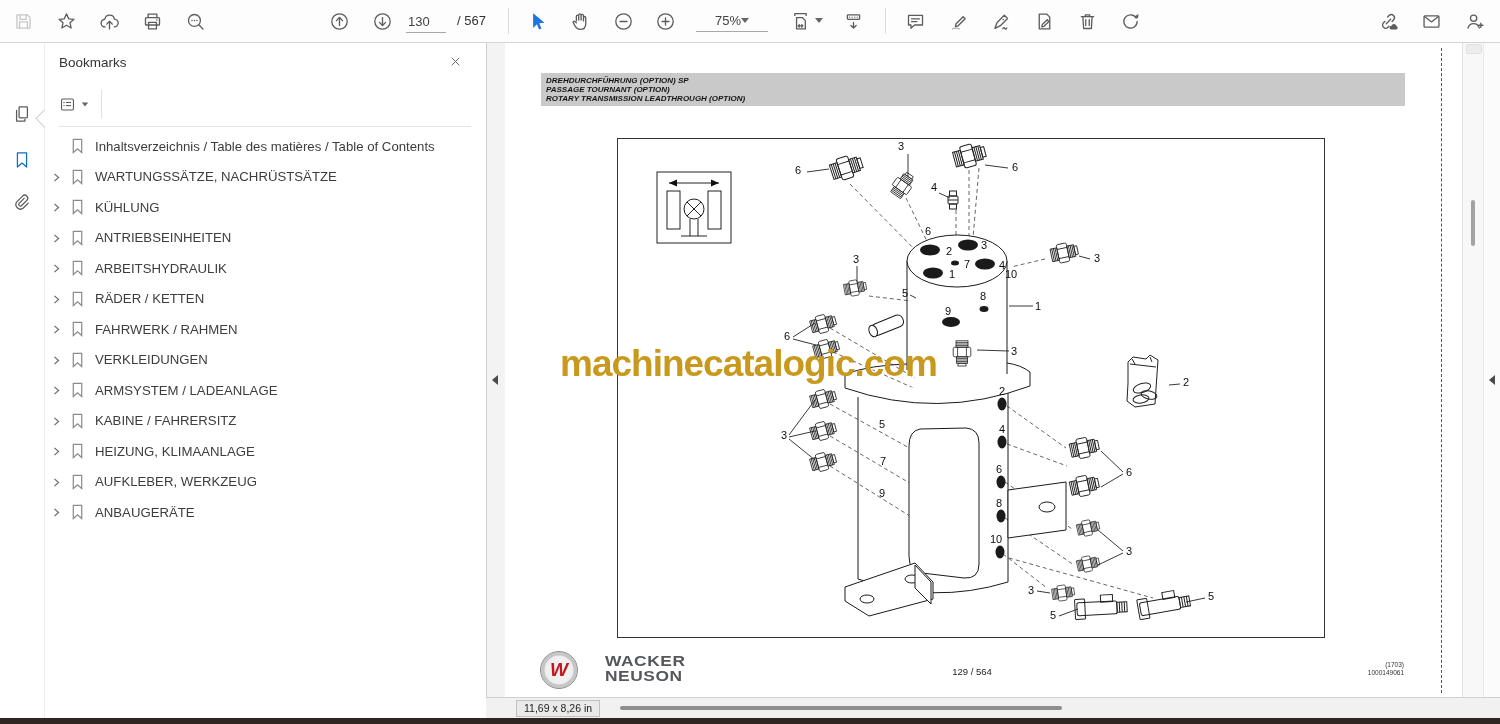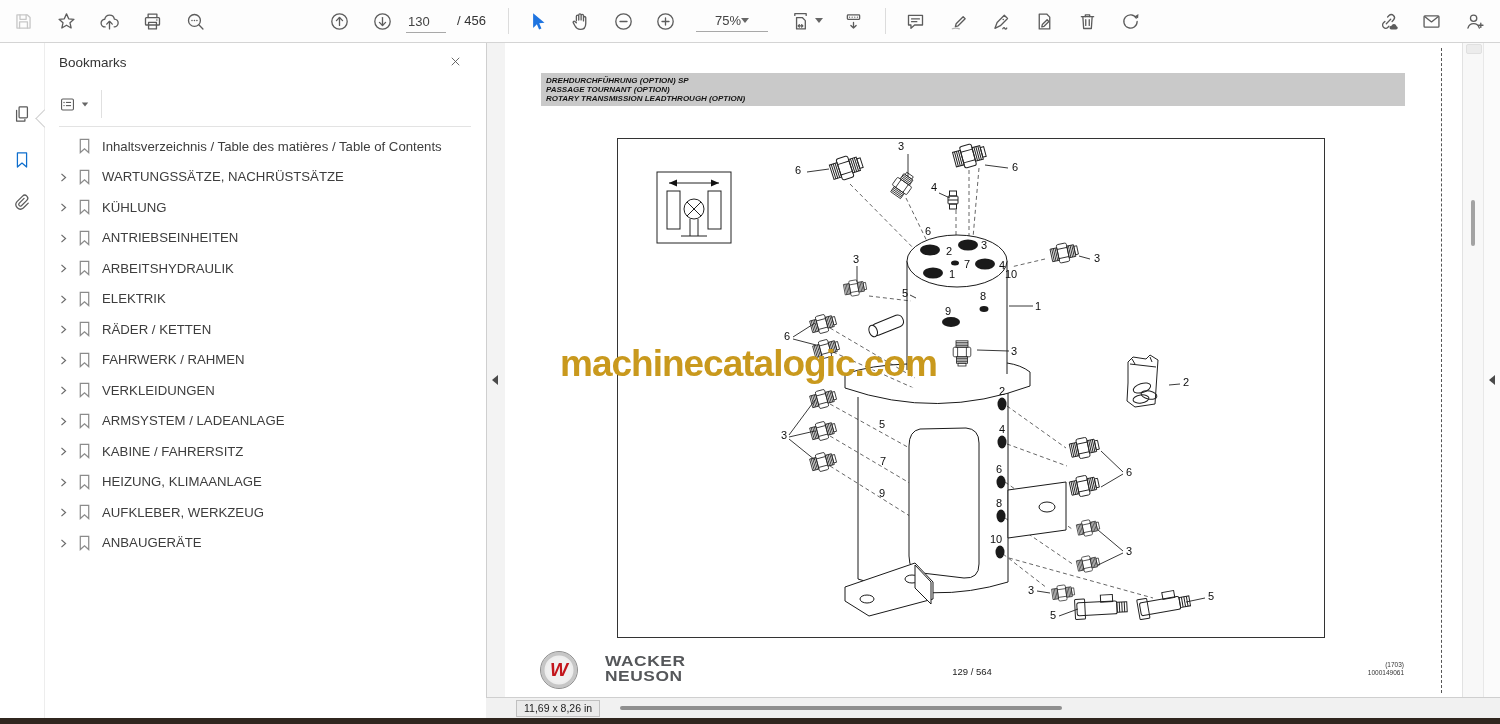--- a/index.html
+++ b/index.html
@@ -31,21 +31,21 @@
   .panel-close{position:absolute;left:404px;top:12px;width:18px;height:18px;color:#555;}
   .panel-close svg{width:15px;height:15px;}
   .panel-close svg path{fill:none;stroke:currentColor;stroke-width:1.4;}
   .opt-btn{position:absolute;left:14px;top:50px;width:34px;height:24px;display:flex;align-items:center;gap:4px;color:#5c5c5c;}
   .opt-btn svg{width:19px;height:19px;}
   .opt-btn svg rect,.opt-btn svg path{fill:none;stroke:currentColor;stroke-width:1.4;}
   .opt-btn svg .f{fill:currentColor;stroke:none;}
   .opt-div{position:absolute;left:57px;top:48px;width:1px;height:28px;background:#e0e0e0;}
   .hrule{position:absolute;left:15px;top:84px;width:412px;height:1px;background:#e3e3e3;}
   .bm-list{position:absolute;left:0;top:89px;width:442px;bottom:0;}
-  .bm-row{height:30.5px;display:flex;align-items:center;padding-left:13px;cursor:default;}
+  .bm-row{height:30.5px;display:flex;align-items:center;padding-left:6px;cursor:default;}
   .bm-chev{width:20px;height:14px;flex:0 0 20px;}
   .bm-chev svg{width:13px;height:13px;}
   .bm-flag{width:16px;flex:0 0 16px;margin-right:9px;height:16px;}
   .bm-flag svg{width:15px;height:16px;}
   .bm-label{font-size:13.2px;color:#3d3d3d;white-space:nowrap;}
   
   .collapse-left{position:absolute;left:486px;top:42px;width:19px;height:655px;background:#f3f3f3;z-index:18;}
   .arr-left{position:absolute;width:0;height:0;border-top:5px solid transparent;border-bottom:5px solid transparent;border-right:6px solid #4a4a4a;}
   .vscroll{position:absolute;left:1462px;top:42px;width:21px;height:655px;background:#f8f8f8;border-left:1px solid #e2e2e2;z-index:18;}
   .vtop{position:absolute;left:3px;top:2px;width:14px;height:8px;background:#ececec;border:1px solid #e0e0e0;border-radius:2px;}
@@ -127,21 +127,21 @@
         </svg>
       </div>
     <div class="tb-btn" style="left:368px">
         <svg viewBox="0 0 24 24">
           <circle cx="12" cy="12" r="8.8"></circle>
           <path d="M12 7.5v9"></path>
           <path d="M8.5 13 12 16.5 15.5 13"></path>
         </svg>
       </div>
     <input class="pg-input" value="130" style="">
-    <span class="pg-total">/ 456</span>
+    <span class="pg-total">/ 567</span>
 
     <div class="tb-div" style="left:508px"></div>
     <div class="tb-btn blue" style="left:523px">
         <svg viewBox="0 0 24 24">
           <path class="f" d="M7 2.5v16.9l4.3-4.2 2.5 5.8 2.7-1.1-2.5-5.8 6-.6z"></path>
         </svg>
       </div>
     <div class="tb-btn" style="left:566px">
         <svg viewBox="0 0 24 24">
           <path d="M7.3 11.2V6a1.35 1.35 0 0 1 2.7 0v4.3M10 10.3V4.6a1.35 1.35 0 0 1 2.7 0v5.6M12.7 10.2V5.3a1.35 1.35 0 0 1 2.7 0v6M15.4 11.3V7.6a1.3 1.3 0 0 1 2.6 0v6.6c0 4.2-2.6 6.9-6.4 6.9-2.9 0-4.4-1.3-5.8-3.9l-2.1-3.9c-.6-1.1.7-2.2 1.8-1.4l1.8 1.6"></path>
@@ -311,29 +311,20 @@
           <span class="bm-label">ANTRIEBSEINHEITEN</span>
         </div>
         <div class="bm-row">
           <span class="bm-chev"><svg viewBox="0 0 16 16">
               <path d="M5.5 3.5 10.5 8l-5 4.5" fill="none" stroke="#6b6b6b" stroke-width="1.5"></path>
             </svg></span>
           <span class="bm-flag"><svg viewBox="0 0 16 17">
               <path d="M3.5 1.5h9v14l-4.5-4-4.5 4z" fill="none" stroke="#8b8b8b" stroke-width="1.3"></path>
             </svg></span>
           <span class="bm-label">ARBEITSHYDRAULIK</span>
-        </div>
-        <div class="bm-row">
-          <span class="bm-chev"><svg viewBox="0 0 16 16">
-              <path d="M5.5 3.5 10.5 8l-5 4.5" fill="none" stroke="#6b6b6b" stroke-width="1.5"></path>
-            </svg></span>
-          <span class="bm-flag"><svg viewBox="0 0 16 17">
-              <path d="M3.5 1.5h9v14l-4.5-4-4.5 4z" fill="none" stroke="#8b8b8b" stroke-width="1.3"></path>
-            </svg></span>
-          <span class="bm-label">ELEKTRIK</span>
         </div>
         <div class="bm-row">
           <span class="bm-chev"><svg viewBox="0 0 16 16">
               <path d="M5.5 3.5 10.5 8l-5 4.5" fill="none" stroke="#6b6b6b" stroke-width="1.5"></path>
             </svg></span>
           <span class="bm-flag"><svg viewBox="0 0 16 17">
               <path d="M3.5 1.5h9v14l-4.5-4-4.5 4z" fill="none" stroke="#8b8b8b" stroke-width="1.3"></path>
             </svg></span>
           <span class="bm-label">RÄDER / KETTEN</span>
         </div>

